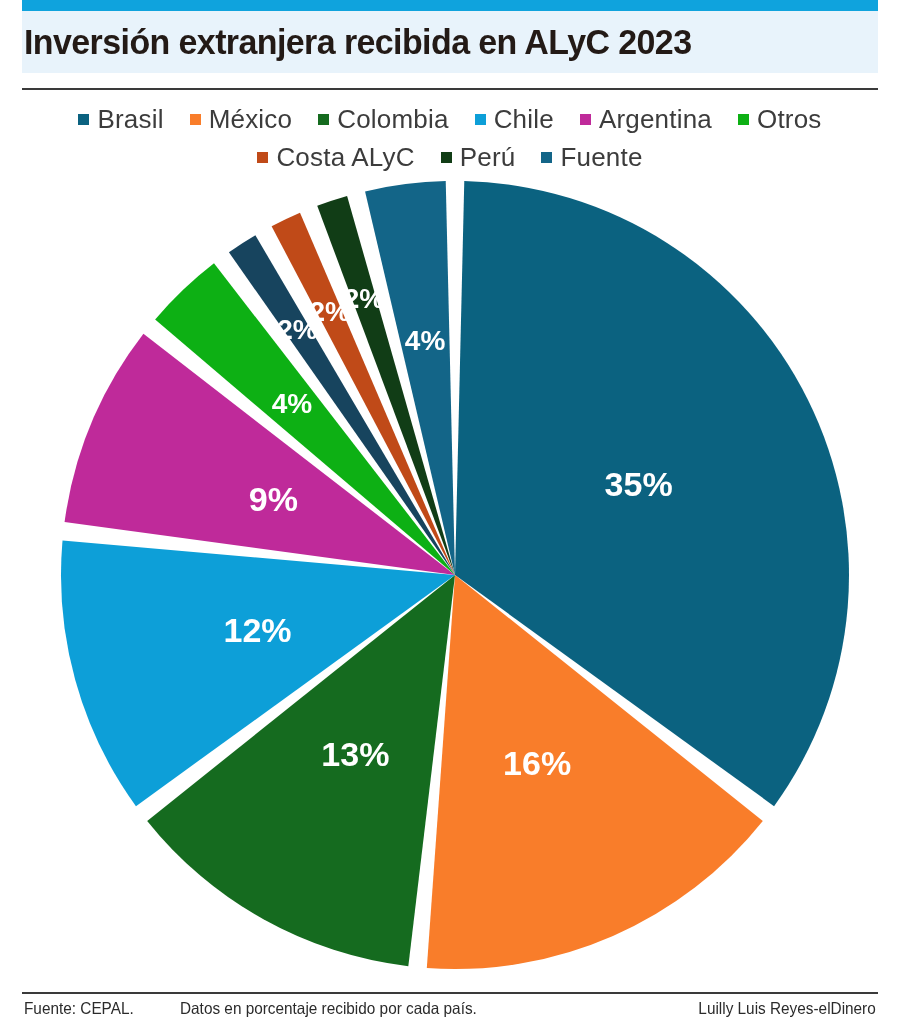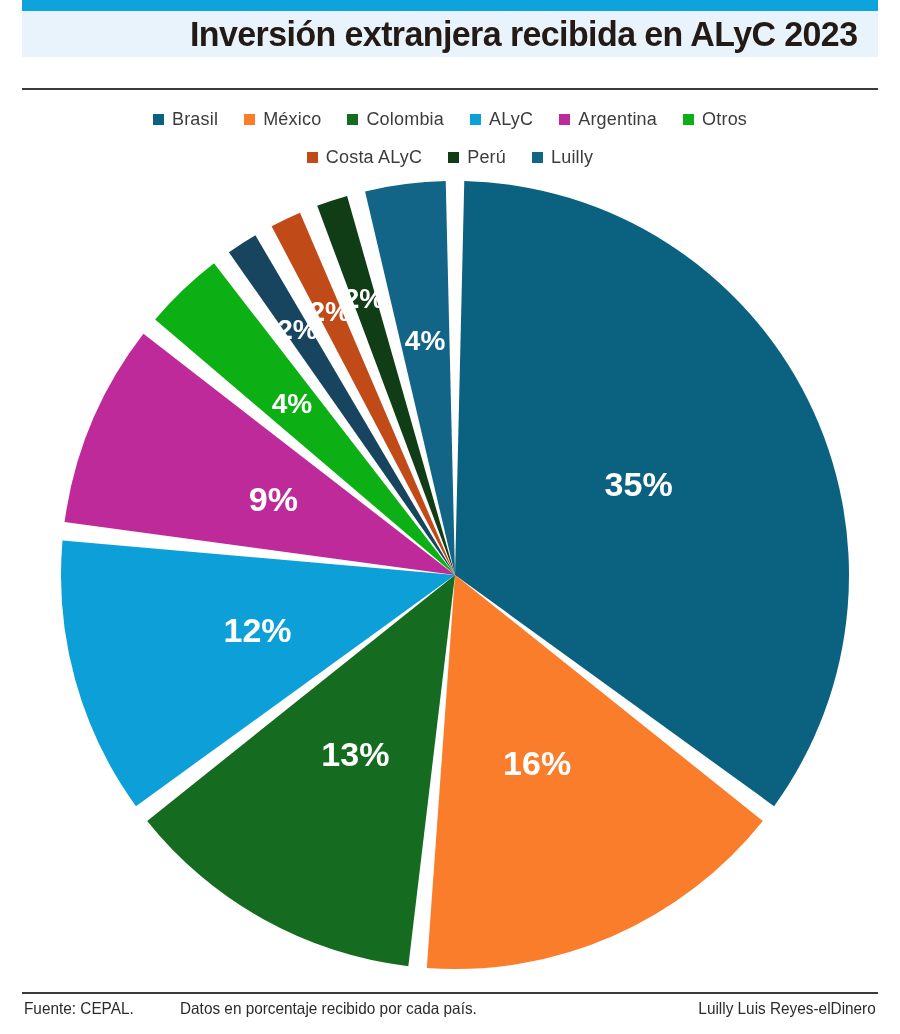--- a/index.html
+++ b/index.html
@@ -22,26 +22,25 @@
     top: 0;
     width: 856px;
   }
   .header-bar {
     height: 11px;
     background: #0fa3dd;
     width: 100%;
   }
   .title-band {
     background: #e8f3fb;
-    height: 46px;
+    height: 62px;
     display: flex;
     align-items: center;
-    padding-left: 14px;
+    padding-left: 2px;
     box-sizing: border-box;
-    justify-content: flex-end;
   }
   .title-text {
     font-family: "Liberation Sans", sans-serif;
     font-weight: bold;
     font-size: 35px;
     letter-spacing: -0.6px;
     color: #231a16;
     white-space: nowrap;
     transform: scaleX(0.97);
     transform-origin: left center;
@@ -73,21 +72,21 @@
     align-items: center;
     margin: 0 13px;
   }
   .legend-swatch {
     width: 11px;
     height: 11px;
     margin-right: 8px;
     flex: none;
   }
   .legend-label {
-    font-size: 18px;
+    font-size: 26px;
     color: #3c3c3c;
     letter-spacing: 0.2px;
     white-space: nowrap;
   }
 
   
   .chart-area {
     position: absolute;
     left: 0;
     top: 172px;
@@ -173,21 +172,21 @@
       <div class="legend-item">
         <span class="legend-swatch" style="background: rgb(249, 125, 42);"></span>
         <span class="legend-label">México</span>
       </div>
       <div class="legend-item">
         <span class="legend-swatch" style="background: rgb(21, 107, 31);"></span>
         <span class="legend-label">Colombia</span>
       </div>
       <div class="legend-item">
         <span class="legend-swatch" style="background: rgb(13, 159, 216);"></span>
-        <span class="legend-label">ALyC</span>
+        <span class="legend-label">Chile</span>
       </div>
       <div class="legend-item">
         <span class="legend-swatch" style="background: rgb(191, 42, 154);"></span>
         <span class="legend-label">Argentina</span>
       </div>
       <div class="legend-item">
         <span class="legend-swatch" style="background: rgb(13, 176, 20);"></span>
         <span class="legend-label">Otros</span>
       </div>
     </div>
@@ -195,21 +194,21 @@
       <div class="legend-item">
         <span class="legend-swatch" style="background: rgb(192, 74, 24);"></span>
         <span class="legend-label">Costa ALyC</span>
       </div>
       <div class="legend-item">
         <span class="legend-swatch" style="background: rgb(17, 61, 22);"></span>
         <span class="legend-label">Perú</span>
       </div>
       <div class="legend-item">
         <span class="legend-swatch" style="background: rgb(19, 101, 136);"></span>
-        <span class="legend-label">Luilly</span>
+        <span class="legend-label">Fuente</span>
       </div>
     </div>
 </div>
 
 <div class="chart-area">
   <svg class="pie-svg" id="pie-svg" width="900" height="812" viewBox="0 0 900 812">
       <path d="M 455 403 L 464.28 9.11 A 394 394 0 0 1 774.06 634.16 Z" fill="#0b6280"></path>
       <text class="slice-label" x="638.6" y="312.0" font-size="34">35%</text>
       <path d="M 455 403 L 762.82 648.93 A 394 394 0 0 1 426.80 795.99 Z" fill="#f97d2a"></path>
       <text class="slice-label" x="537.1" y="590.7" font-size="34">16%</text>

